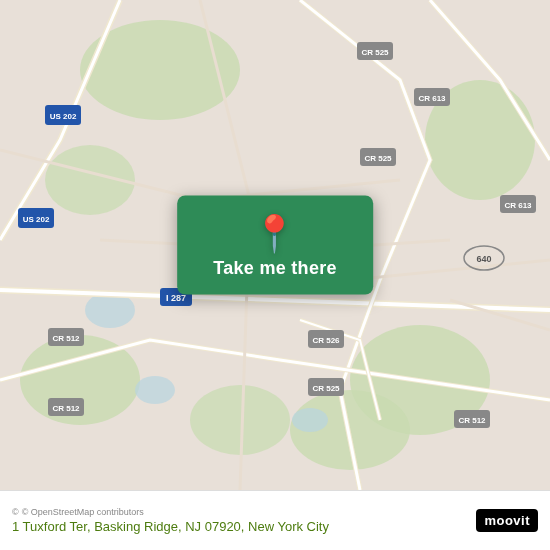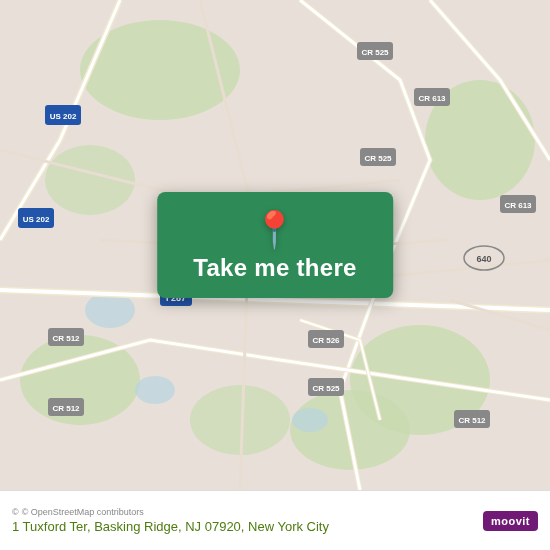--- a/index.html
+++ b/index.html
@@ -45,21 +45,21 @@
       box-shadow: 0 4px 16px rgba(0,0,0,0.35);
     }
 
     #cta-button .pin-icon {
       font-size: 36px;
       line-height: 1;
       filter: drop-shadow(0 2px 3px rgba(0,0,0,0.3));
     }
 
     #cta-button .btn-label {
-      font-size: 24px;
+      font-size: 18px;
       font-weight: 600;
       letter-spacing: 0.3px;
       white-space: nowrap;
     }
 
     
     #footer {
       width: 550px;
       height: 60px;
       background: #ffffff;
@@ -94,23 +94,23 @@
       font-weight: 400;
     }
 
     #moovit-logo {
       display: flex;
       align-items: center;
       gap: 2px;
     }
 
     #moovit-logo .logo-box {
-      background: #701a75;
+      background: #000000;
       color: white;
-      font-size: 11px;
+      font-size: 13px;
       font-weight: 900;
       padding: 4px 8px;
       border-radius: 4px;
       letter-spacing: 0.5px;
     }
 
     
   </style>
 </head>
 <body>

